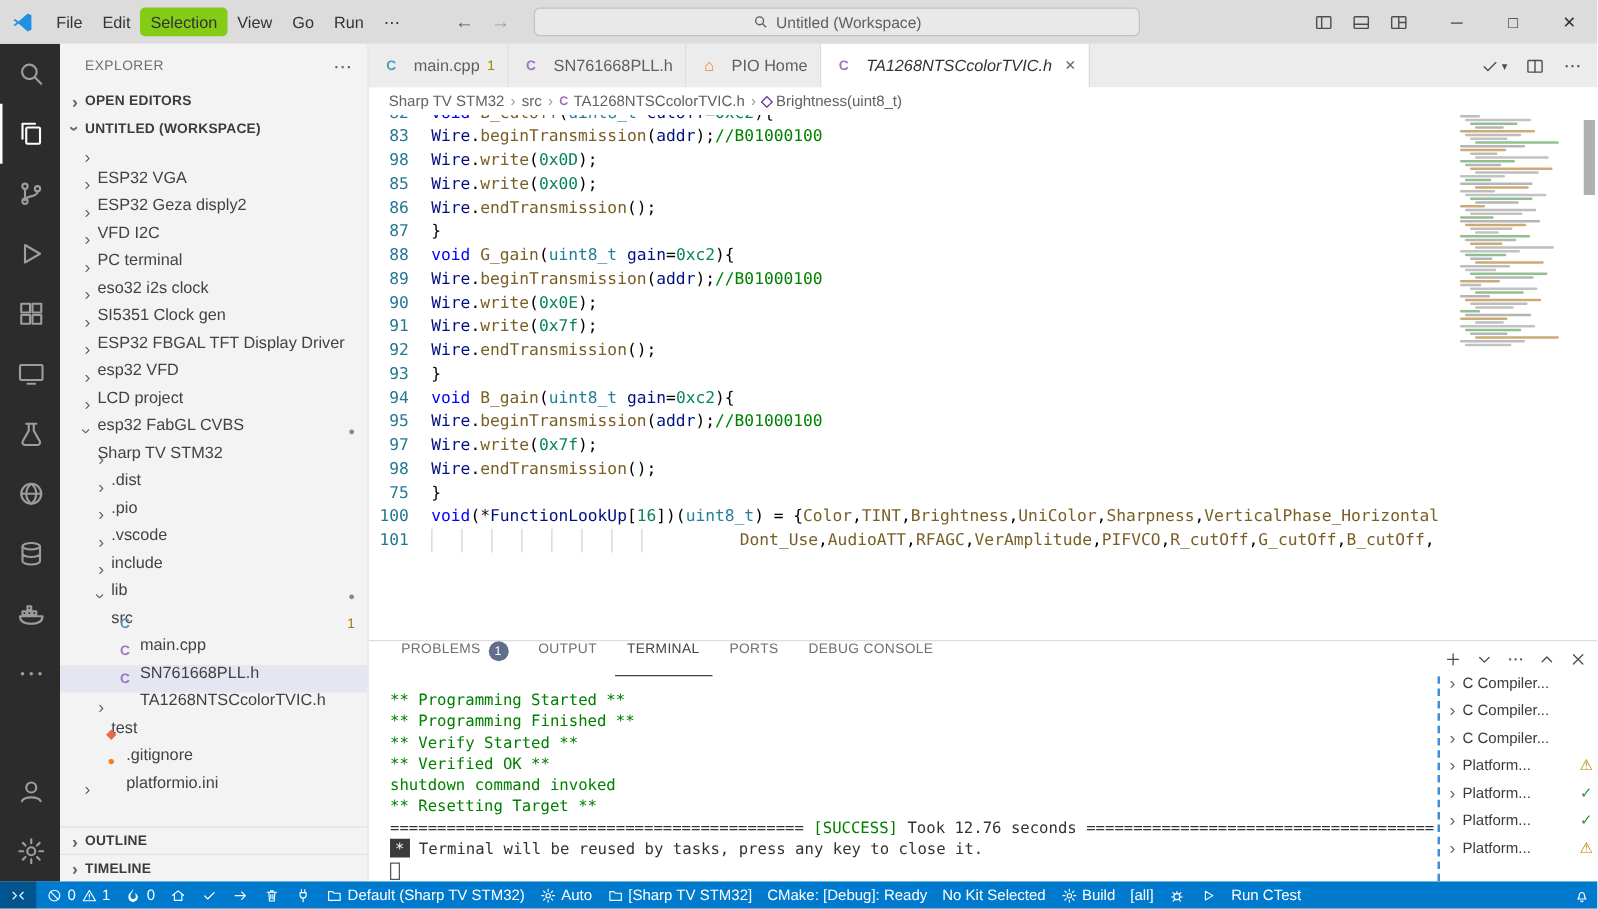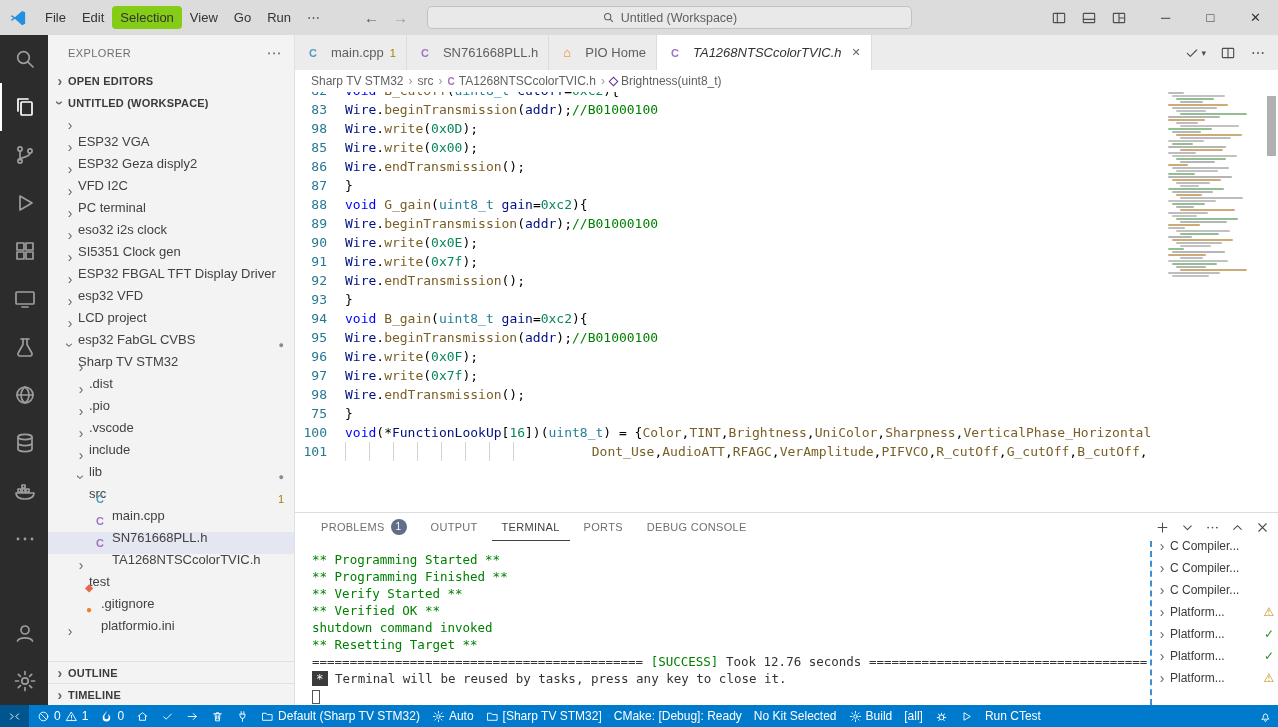--- a/index.html
+++ b/index.html
@@ -87,21 +87,21 @@
 
   .minimap { position:absolute; right:14px; top:0; width:96px; height:100%; background:#fff; }
   .mm-bar { height:2px; margin-bottom:1px; border-radius:1px; }
   .vscroll { position:absolute; right:0; top:0; width:14px; height:100%; }
   .vthumb { position:absolute; right:2px; top:4px; width:9px; height:60px; background:rgba(80,80,80,.45); }
 
   
   .panel { height:193px; border-top:1px solid #ddd; display:flex; flex-direction:column; flex:none; background:#fff; }
   .panel-top { height:28px; display:flex; align-items:center; padding:0 8px 0 16px; flex:none; }
   .panel-tabs { display:flex; gap:4px; height:100%; }
-  .ptab { display:flex; align-items:center; gap:6px; padding:0 10px; font-size:11px; color:#6f6f6f; letter-spacing:.3px; border-bottom:1px solid transparent; }
+  .ptab { display:flex; gap:6px; padding:0 10px; font-size:11px; color:#6f6f6f; letter-spacing:.3px; border-bottom:1px solid transparent; }
   .ptab.active { color:#424242; border-bottom:1px solid #424242; }
   .pbadge { min-width:16px; height:16px; border-radius:8px; background:#616e88; color:#fff; font-size:10px; display:flex; align-items:center; justify-content:center; padding:0 4px; }
   .panel-actions { margin-left:auto; display:flex; align-items:center; gap:10px; color:#4e4e4e; }
   .panel-actions svg { width:15px; height:15px; }
   .panel-body { flex:1; position:relative; overflow:hidden; }
   .terminal { position:absolute; left:0; right:130px; top:0; bottom:0; padding:10px 0 0 17px; font-family:"DejaVu Sans Mono","Liberation Mono",monospace; font-size:12.5px; overflow:hidden; }
   .tline { height:17px; line-height:17px; white-space:pre; }
   .t-g { color:#008000; } .t-d { color:#333333; }
   .t-inv { background:#3b3b3b; color:#f5f5f5; padding:0 4px; }
   .t-cur { display:inline-block; width:8px; height:14px; border:1px solid #555; vertical-align:middle; }
@@ -550,24 +550,20 @@
               <span class="ln">93</span>
               <span class="lc"><span class="tok-p">}</span></span>
             </div>
             <div class="code-line">
               <span class="ln">94</span>
               <span class="lc"><span class="tok-k">void</span><span class="tok-p"> </span><span class="tok-f">B_gain</span><span class="tok-p">(</span><span class="tok-t">uint8_t</span><span class="tok-p"> </span><span class="tok-v">gain</span><span class="tok-p">=</span><span class="tok-n">0xc2</span><span class="tok-p">){</span></span>
             </div>
             <div class="code-line">
               <span class="ln">95</span>
               <span class="lc"><span class="tok-v">Wire</span><span class="tok-p">.</span><span class="tok-f">beginTransmission</span><span class="tok-p">(</span><span class="tok-v">addr</span><span class="tok-p">);</span><span class="tok-c">//B01000100</span></span>
-            </div>
-            <div class="code-line">
-              <span class="ln">96</span>
-              <span class="lc"><span class="tok-v">Wire</span><span class="tok-p">.</span><span class="tok-f">write</span><span class="tok-p">(</span><span class="tok-n">0x0F</span><span class="tok-p">);</span></span>
             </div>
             <div class="code-line">
               <span class="ln">97</span>
               <span class="lc"><span class="tok-v">Wire</span><span class="tok-p">.</span><span class="tok-f">write</span><span class="tok-p">(</span><span class="tok-n">0x7f</span><span class="tok-p">);</span></span>
             </div>
             <div class="code-line">
               <span class="ln">98</span>
               <span class="lc"><span class="tok-v">Wire</span><span class="tok-p">.</span><span class="tok-f">endTransmission</span><span class="tok-p">();</span></span>
             </div>
             <div class="code-line">

